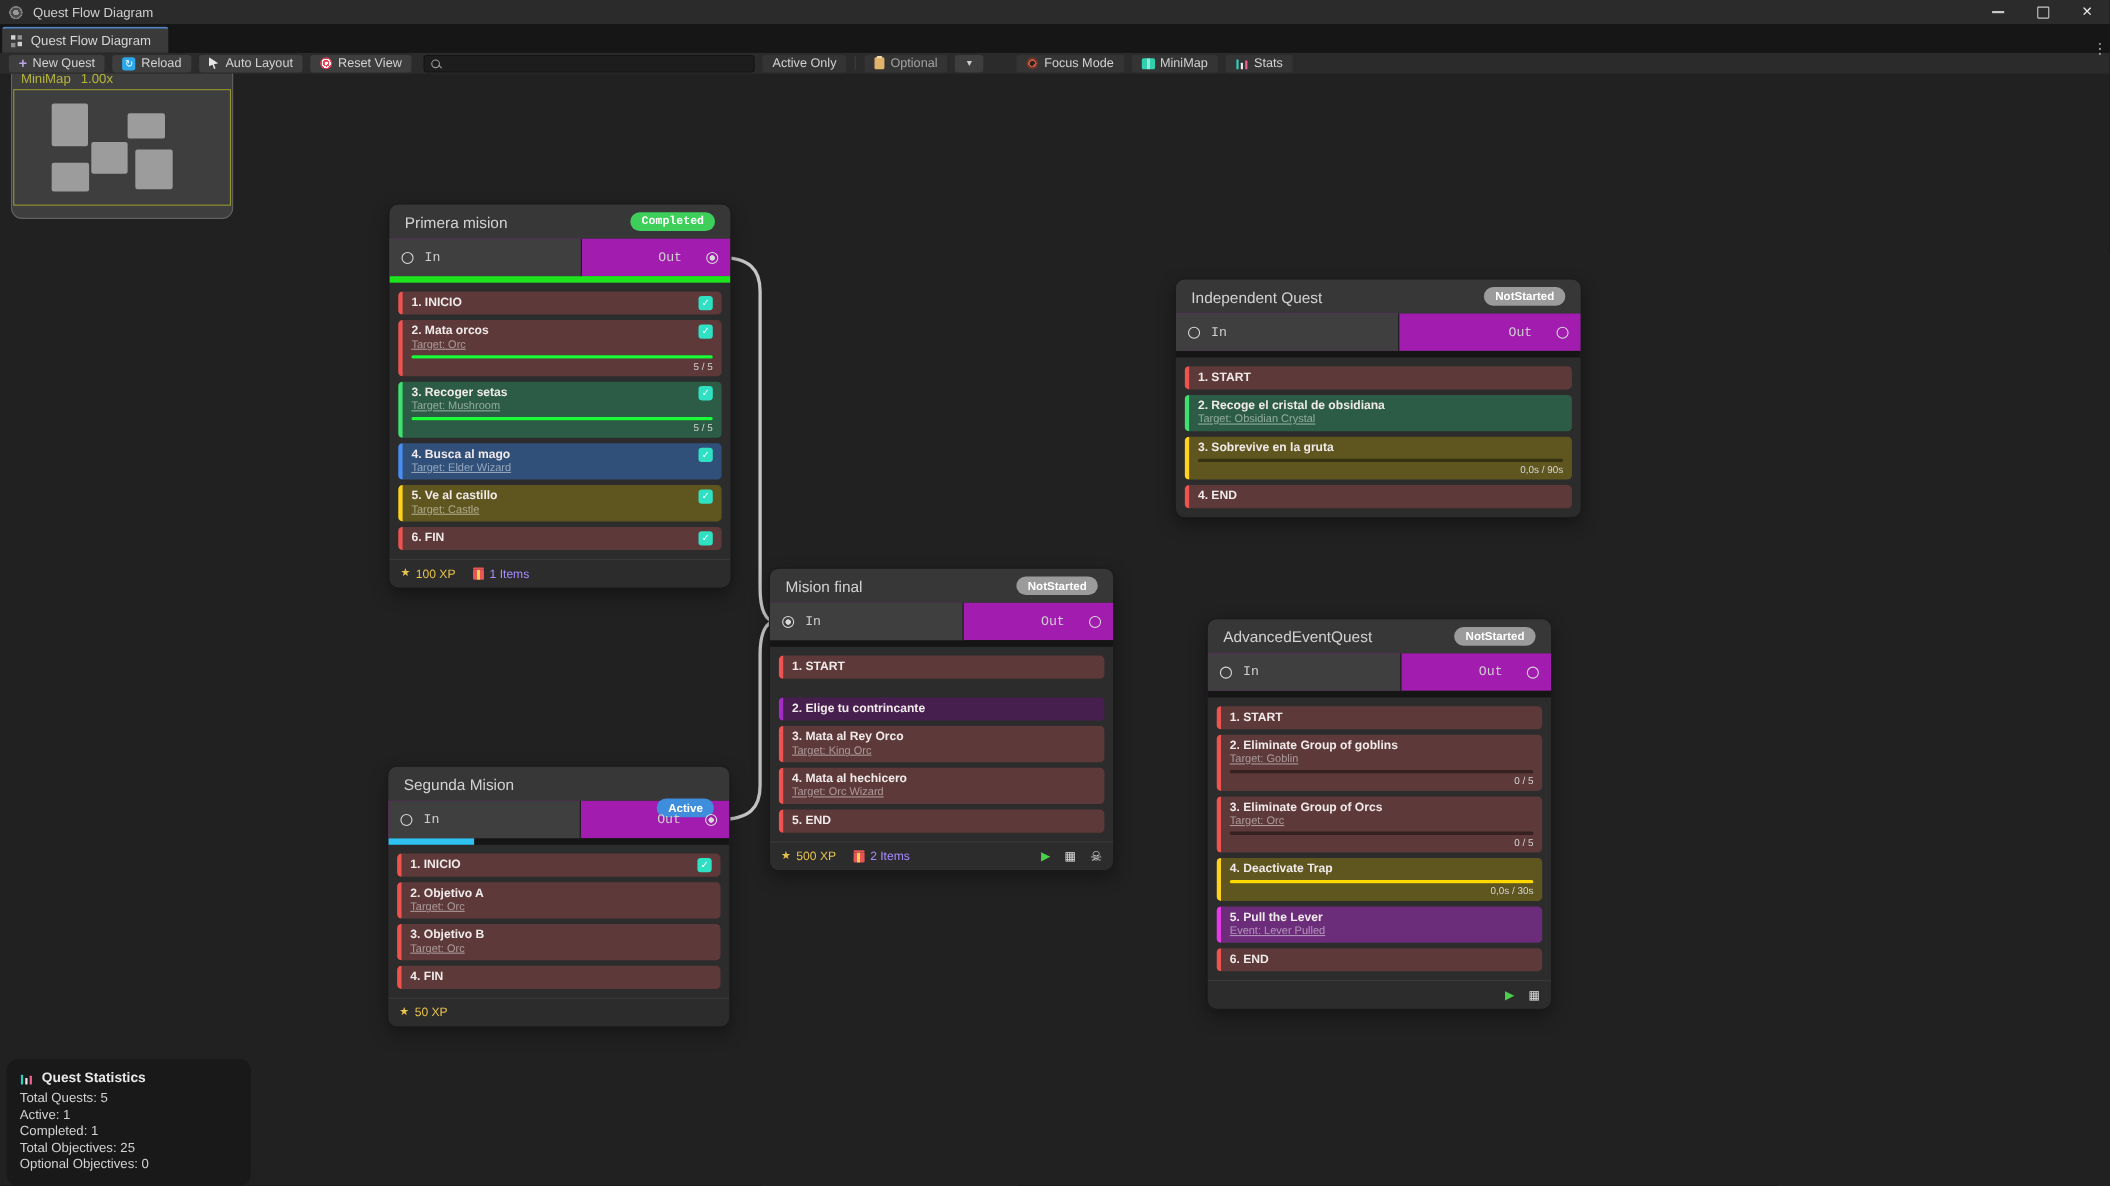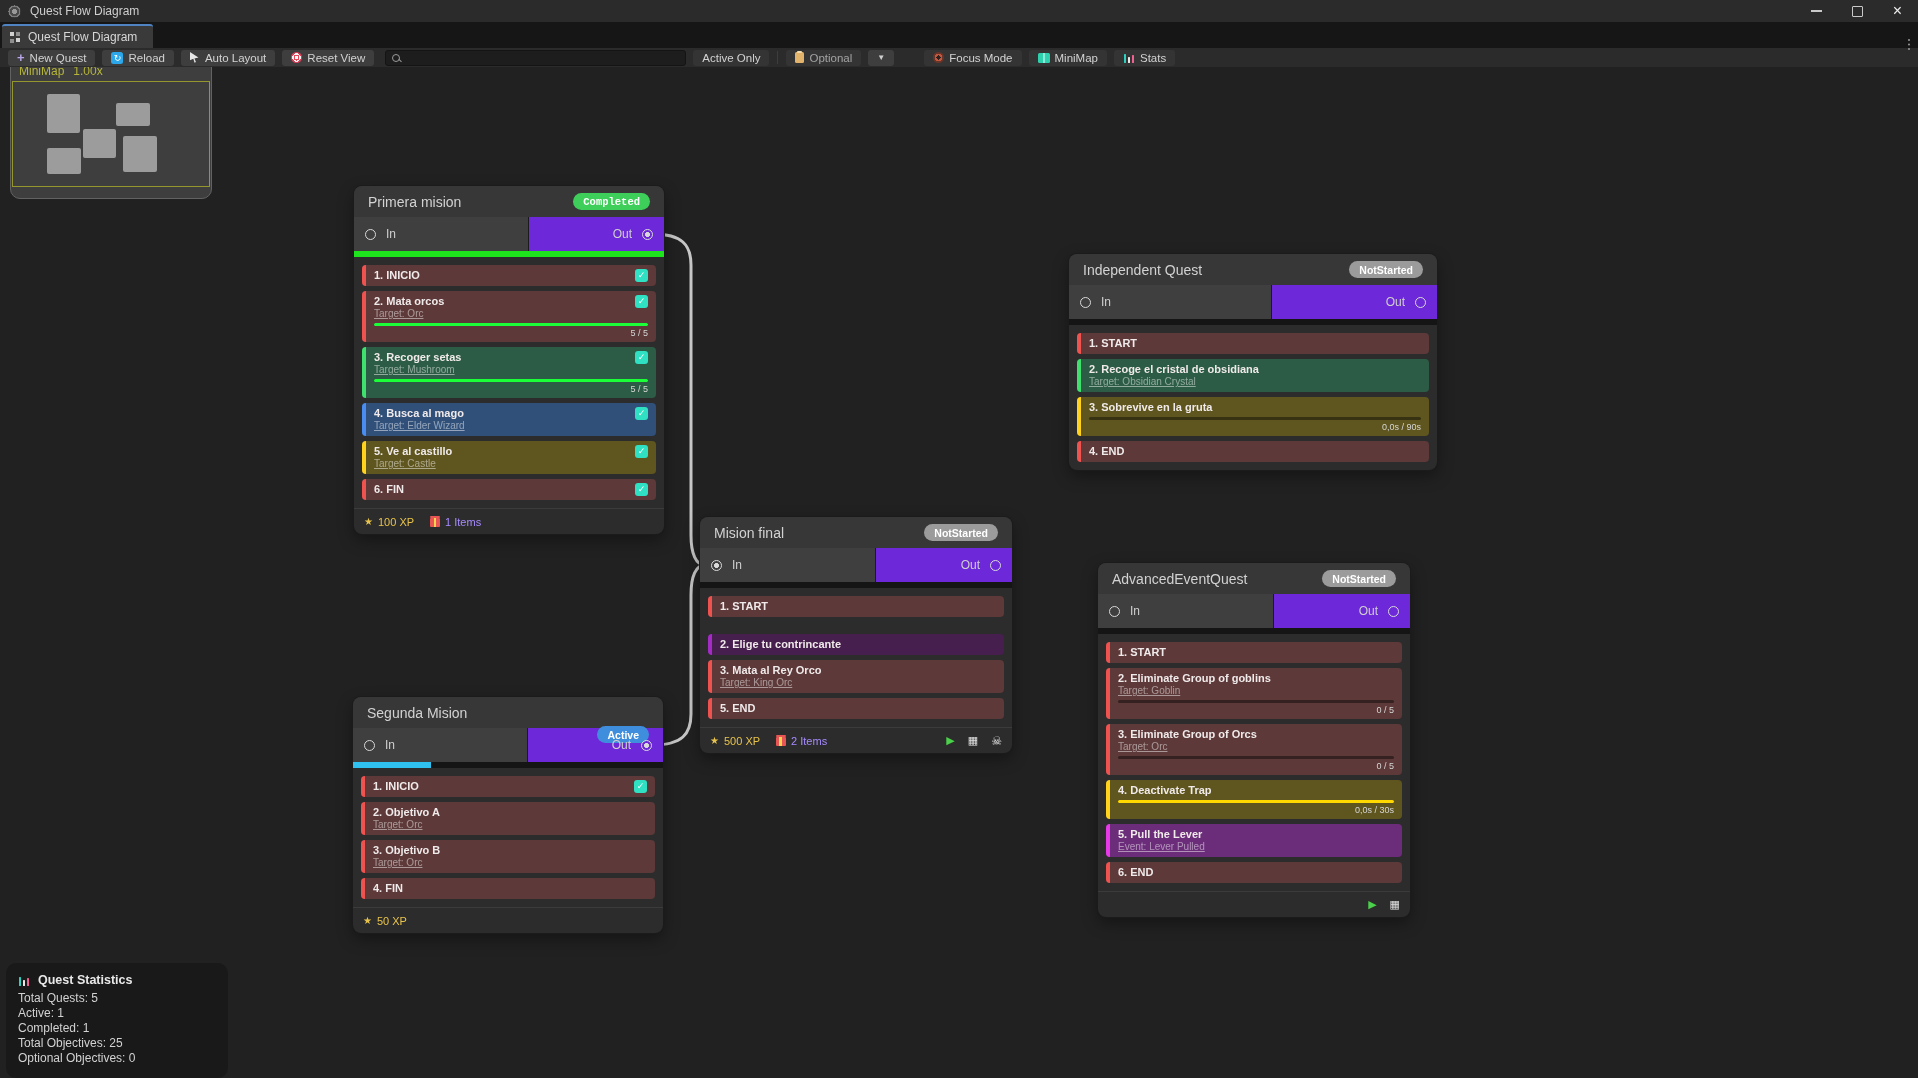--- a/index.html
+++ b/index.html
@@ -75,24 +75,24 @@
 
   
   .quest{position:absolute;width:310px;background:#2c2c2c;border-radius:8px;z-index:3;overflow:hidden;
          box-shadow:0 0 0 1px #1b1b1b,0 6px 16px rgba(0,0,0,.38);}
   .q-header{height:31px;background:#373737;display:flex;align-items:center;padding:0 14px;gap:8px;}
   .q-title{font-size:14px;color:#d2d2d2;flex:1;}
   .q-badge{font-size:10.5px;font-weight:bold;color:#fff;padding:2.5px 10px;border-radius:10px;}
   .badge-completed{background:#3ecf5a;font-family:Liberation Mono, monospace;}
   .badge-active{background:#3f8ede;margin-top:44px;}
   .badge-notstarted{background:#9b9b9b;}
-  .q-ports{height:34px;display:flex;background:#6d28d9;}
+  .q-ports{height:34px;display:flex;background:#a21caf;font-family:Liberation Mono, monospace;}
   .q-in{width:49%;background:#3f3f3f;display:flex;align-items:center;gap:10px;padding:0 11px;
         border-right:1px solid #1b1b1b;}
-  .q-out{flex:1;display:flex;align-items:center;justify-content:flex-end;gap:10px;padding:0 11px;}
+  .q-out{flex:1;display:flex;align-items:center;justify-content:flex-end;gap:22px;padding:0 11px;}
   .port-label{font-size:12px;color:#cfcfcf;}
   .pcircle{width:9px;height:9px;border:1.5px solid #d9d9d9;border-radius:50%;flex:none;}
   .pcircle.connected{background:radial-gradient(circle,#d9d9d9 0 2.2px,transparent 2.7px);}
   .q-track{height:6px;background:#151515;}
   .q-fill{height:100%;}
   .q-body{padding:8px;display:flex;flex-direction:column;gap:5px;}
   .obj{border-radius:4px;padding:4px 8px 4px 12px;position:relative;overflow:hidden;}
   .obj::before{content:"";position:absolute;left:0;top:0;bottom:0;width:4px;background:var(--accent);}
   .theme-red{background:#5d3939;--accent:#ef5350;}
   .theme-green{background:#2c5c45;--accent:#3fe06e;}
@@ -390,20 +390,28 @@
           <div class="obj theme-red">
     <div class="obj-title-line">
       <span class="obj-label">3. Mata al Rey Orco</span>
 
     </div>
     <div class="obj-target">Target: King Orc</div>
 
   </div>
           <div class="obj theme-red">
     <div class="obj-title-line">
+      <span class="obj-label">4. Mata al hechicero</span>
+
+    </div>
+    <div class="obj-target">Target: Orc Wizard</div>
+
+  </div>
+          <div class="obj theme-red">
+    <div class="obj-title-line">
       <span class="obj-label">5. END</span>
 
     </div>
 
   </div>
         </div>
     <div class="q-footer">
       <span class="f-xp">
         <span class="star">★</span>
         <span class="xp-text">500 XP</span>

